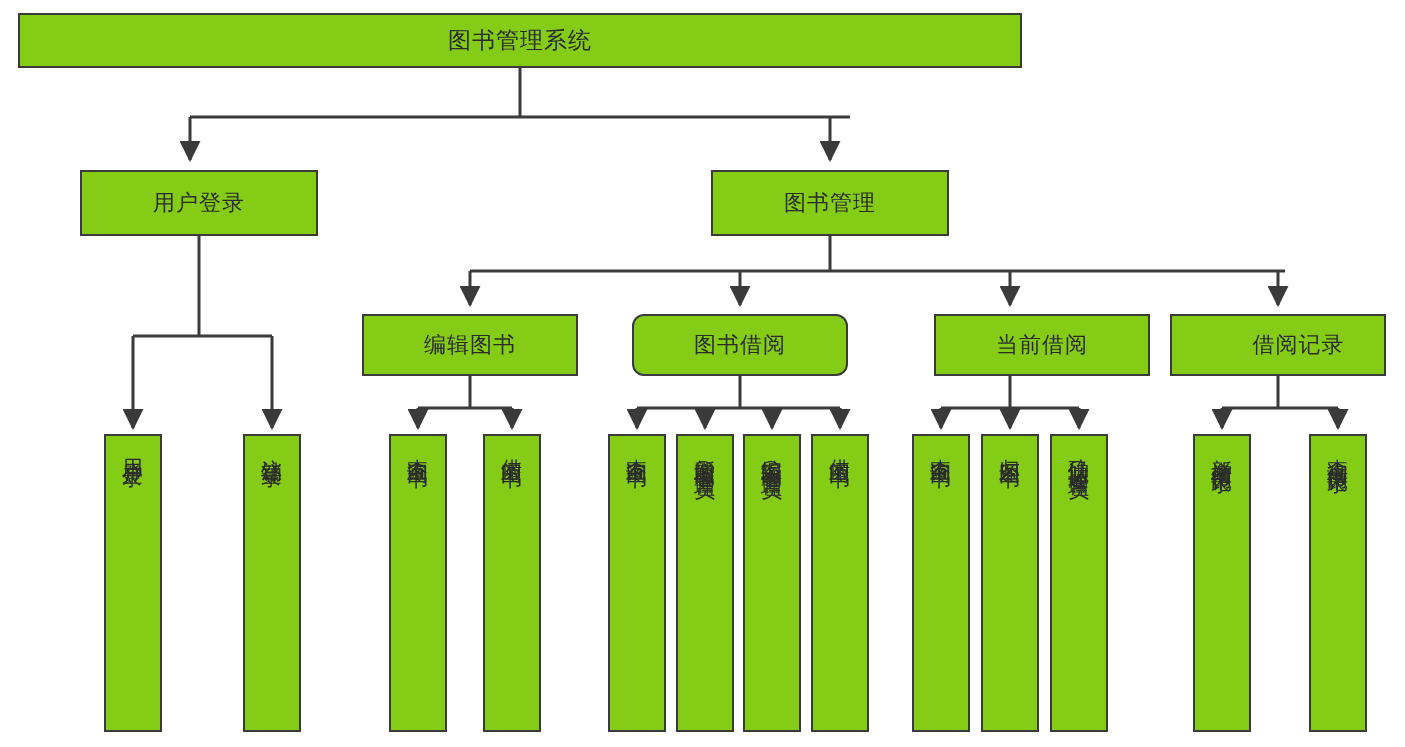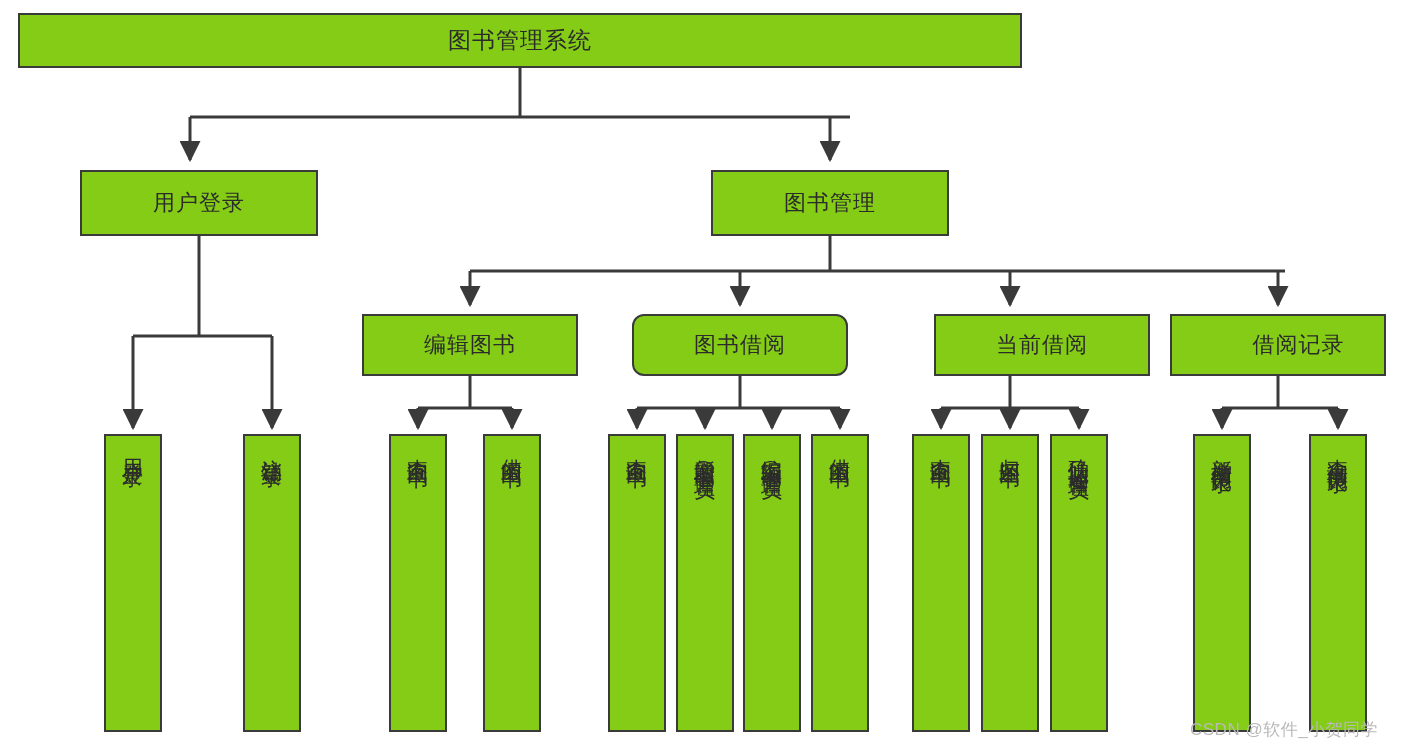--- a/index.html
+++ b/index.html
@@ -183,17 +183,14 @@
     <span class="node-label">确认归还（管理员）</span>
   </div>
 
   <div class="node vertical" style="left:1193px; top:434px; width:58px; height:298px;">
     <span class="node-label">新增借阅记录</span>
   </div>
   <div class="node vertical" style="left:1309px; top:434px; width:58px; height:298px;">
     <span class="node-label">查询借阅记录</span>
   </div>
 
-  <div class="watermark" style="left:1190px; top:718px;">
-    <span>CSDN @软件_小贺同学</span>
-  </div>
 
 </div>
 
 </body></html>

